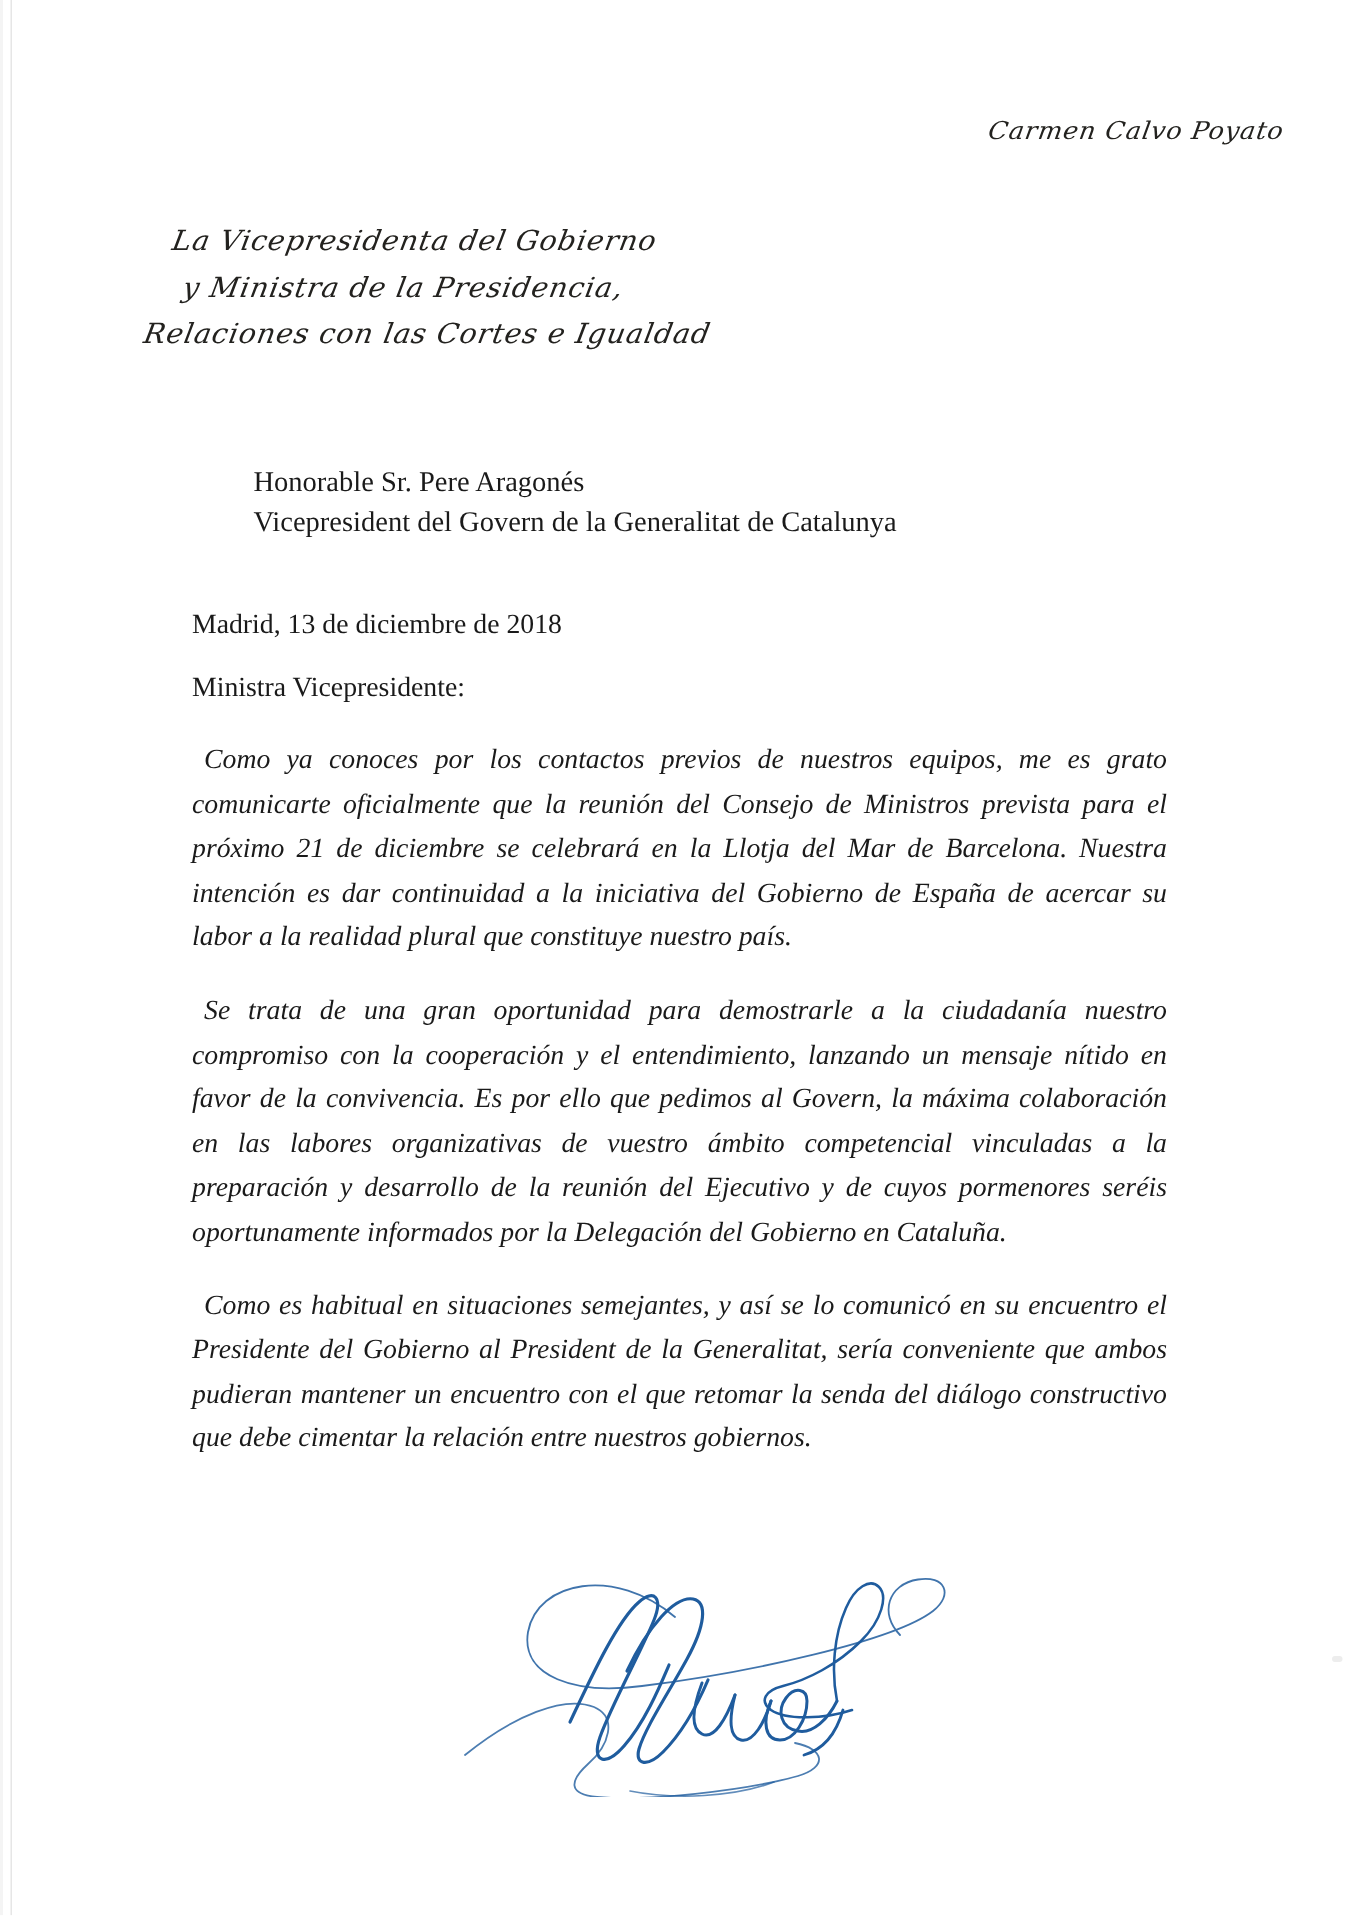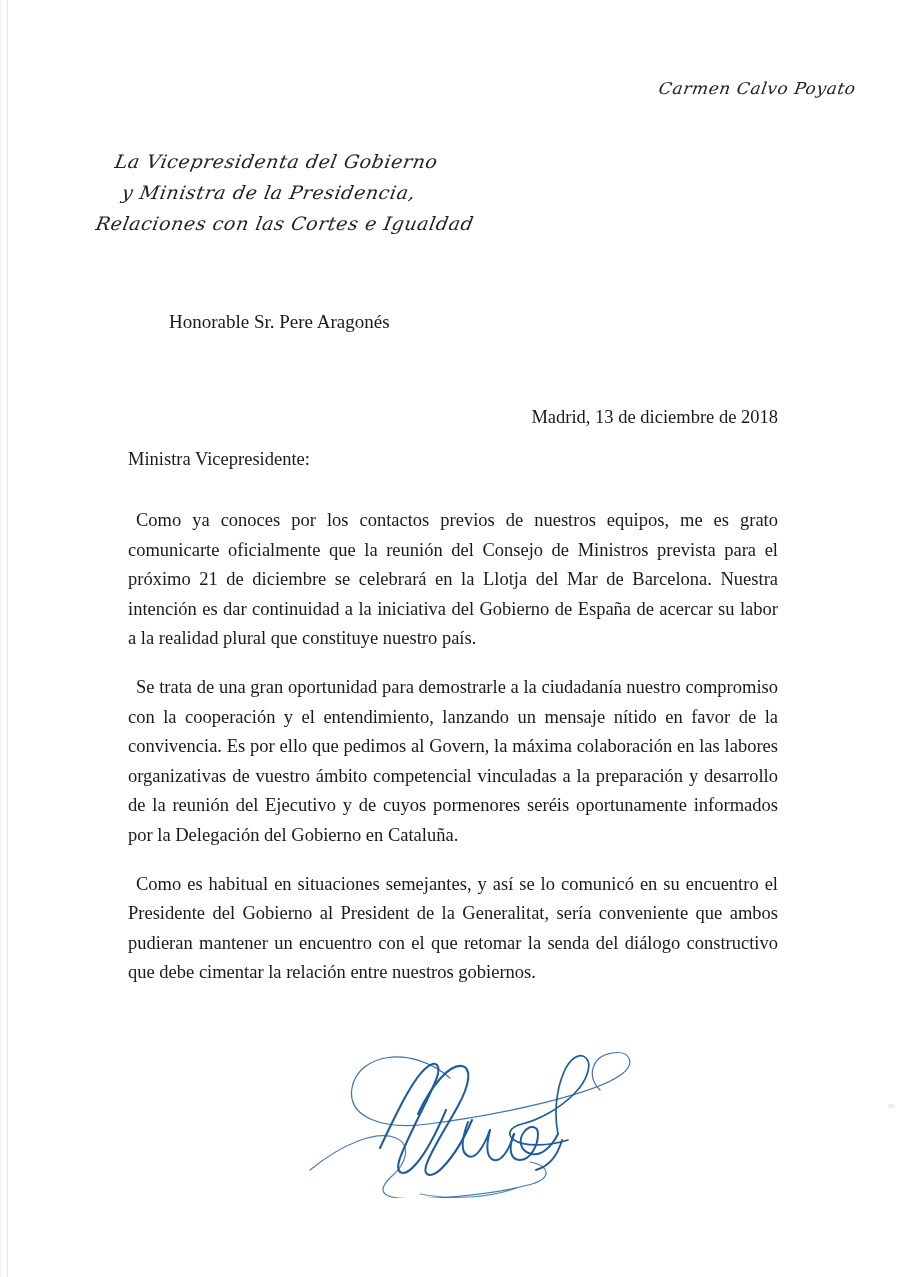--- a/index.html
+++ b/index.html
@@ -75,41 +75,41 @@
     top: 308px;
     font-size: 19px;
     line-height: 27px;
     margin-left: 41px;
   }
   .date-line {
     position: absolute;
     left: 128px;
     top: 407px;
     width: 650px;
-    text-align: right;
     font-size: 18.5px;
   }
   .salutation {
     position: absolute;
     left: 128px;
     top: 449px;
     font-size: 18.5px;
   }
   .body {
     position: absolute;
     left: 128px;
     top: 489px;
     width: 650px;
     font-size: 18.5px;
     line-height: 29.6px;
     text-align: justify;
   }
   .body p {
-    margin: 17px 0 19px 0;
+    margin: 4px 0 19px 0;
     text-indent: 8px;
+    font-style: italic;
   }
   .body p:last-child { margin-bottom: 0; }
   .closing {
     position: absolute;
     left: 128px;
     top: 979px;
     width: 650px;
     font-size: 18.5px;
     text-indent: 8px;
   }
@@ -134,20 +134,21 @@
   <div class="script author-name">Carmen Calvo Poyato</div>
 
   <div class="letterhead">
     <div class="script lh-line lh-1">La Vicepresidenta del Gobierno</div>
     <div class="script lh-line lh-2">y Ministra de la Presidencia,</div>
     <div class="script lh-line lh-3">Relaciones con las Cortes e Igualdad</div>
   </div>
 
   <div class="recipient">
     <div>Honorable Sr. Pere Aragonés</div>
+    <div>Vicepresident del Govern de la Generalitat de Catalunya</div>
   </div>
 
   <div class="date-line">Madrid, 13 de diciembre de 2018</div>
 
   <div class="salutation">Ministra Vicepresidente:</div>
 
   <div class="body">
     <p>Como ya conoces por los contactos previos de nuestros equipos, me es grato comunicarte oficialmente que la reunión del Consejo de Ministros prevista para el próximo 21 de diciembre se celebrará en la Llotja del Mar de Barcelona. Nuestra intención es dar continuidad a la iniciativa del Gobierno de España de acercar su labor a la realidad plural que constituye nuestro país.</p>
     <p>Se trata de una gran oportunidad para demostrarle a la ciudadanía nuestro compromiso con la cooperación y el entendimiento, lanzando un mensaje nítido en favor de la convivencia. Es por ello que pedimos al Govern, la máxima colaboración en las labores organizativas de vuestro ámbito competencial vinculadas a la preparación y desarrollo de la reunión del Ejecutivo y de cuyos pormenores seréis oportunamente informados por la Delegación del Gobierno en Cataluña.</p>
     <p>Como es habitual en situaciones semejantes, y así se lo comunicó en su encuentro el Presidente del Gobierno al President de la Generalitat, sería conveniente que ambos pudieran mantener un encuentro con el que retomar la senda del diálogo constructivo que debe cimentar la relación entre nuestros gobiernos.</p>

